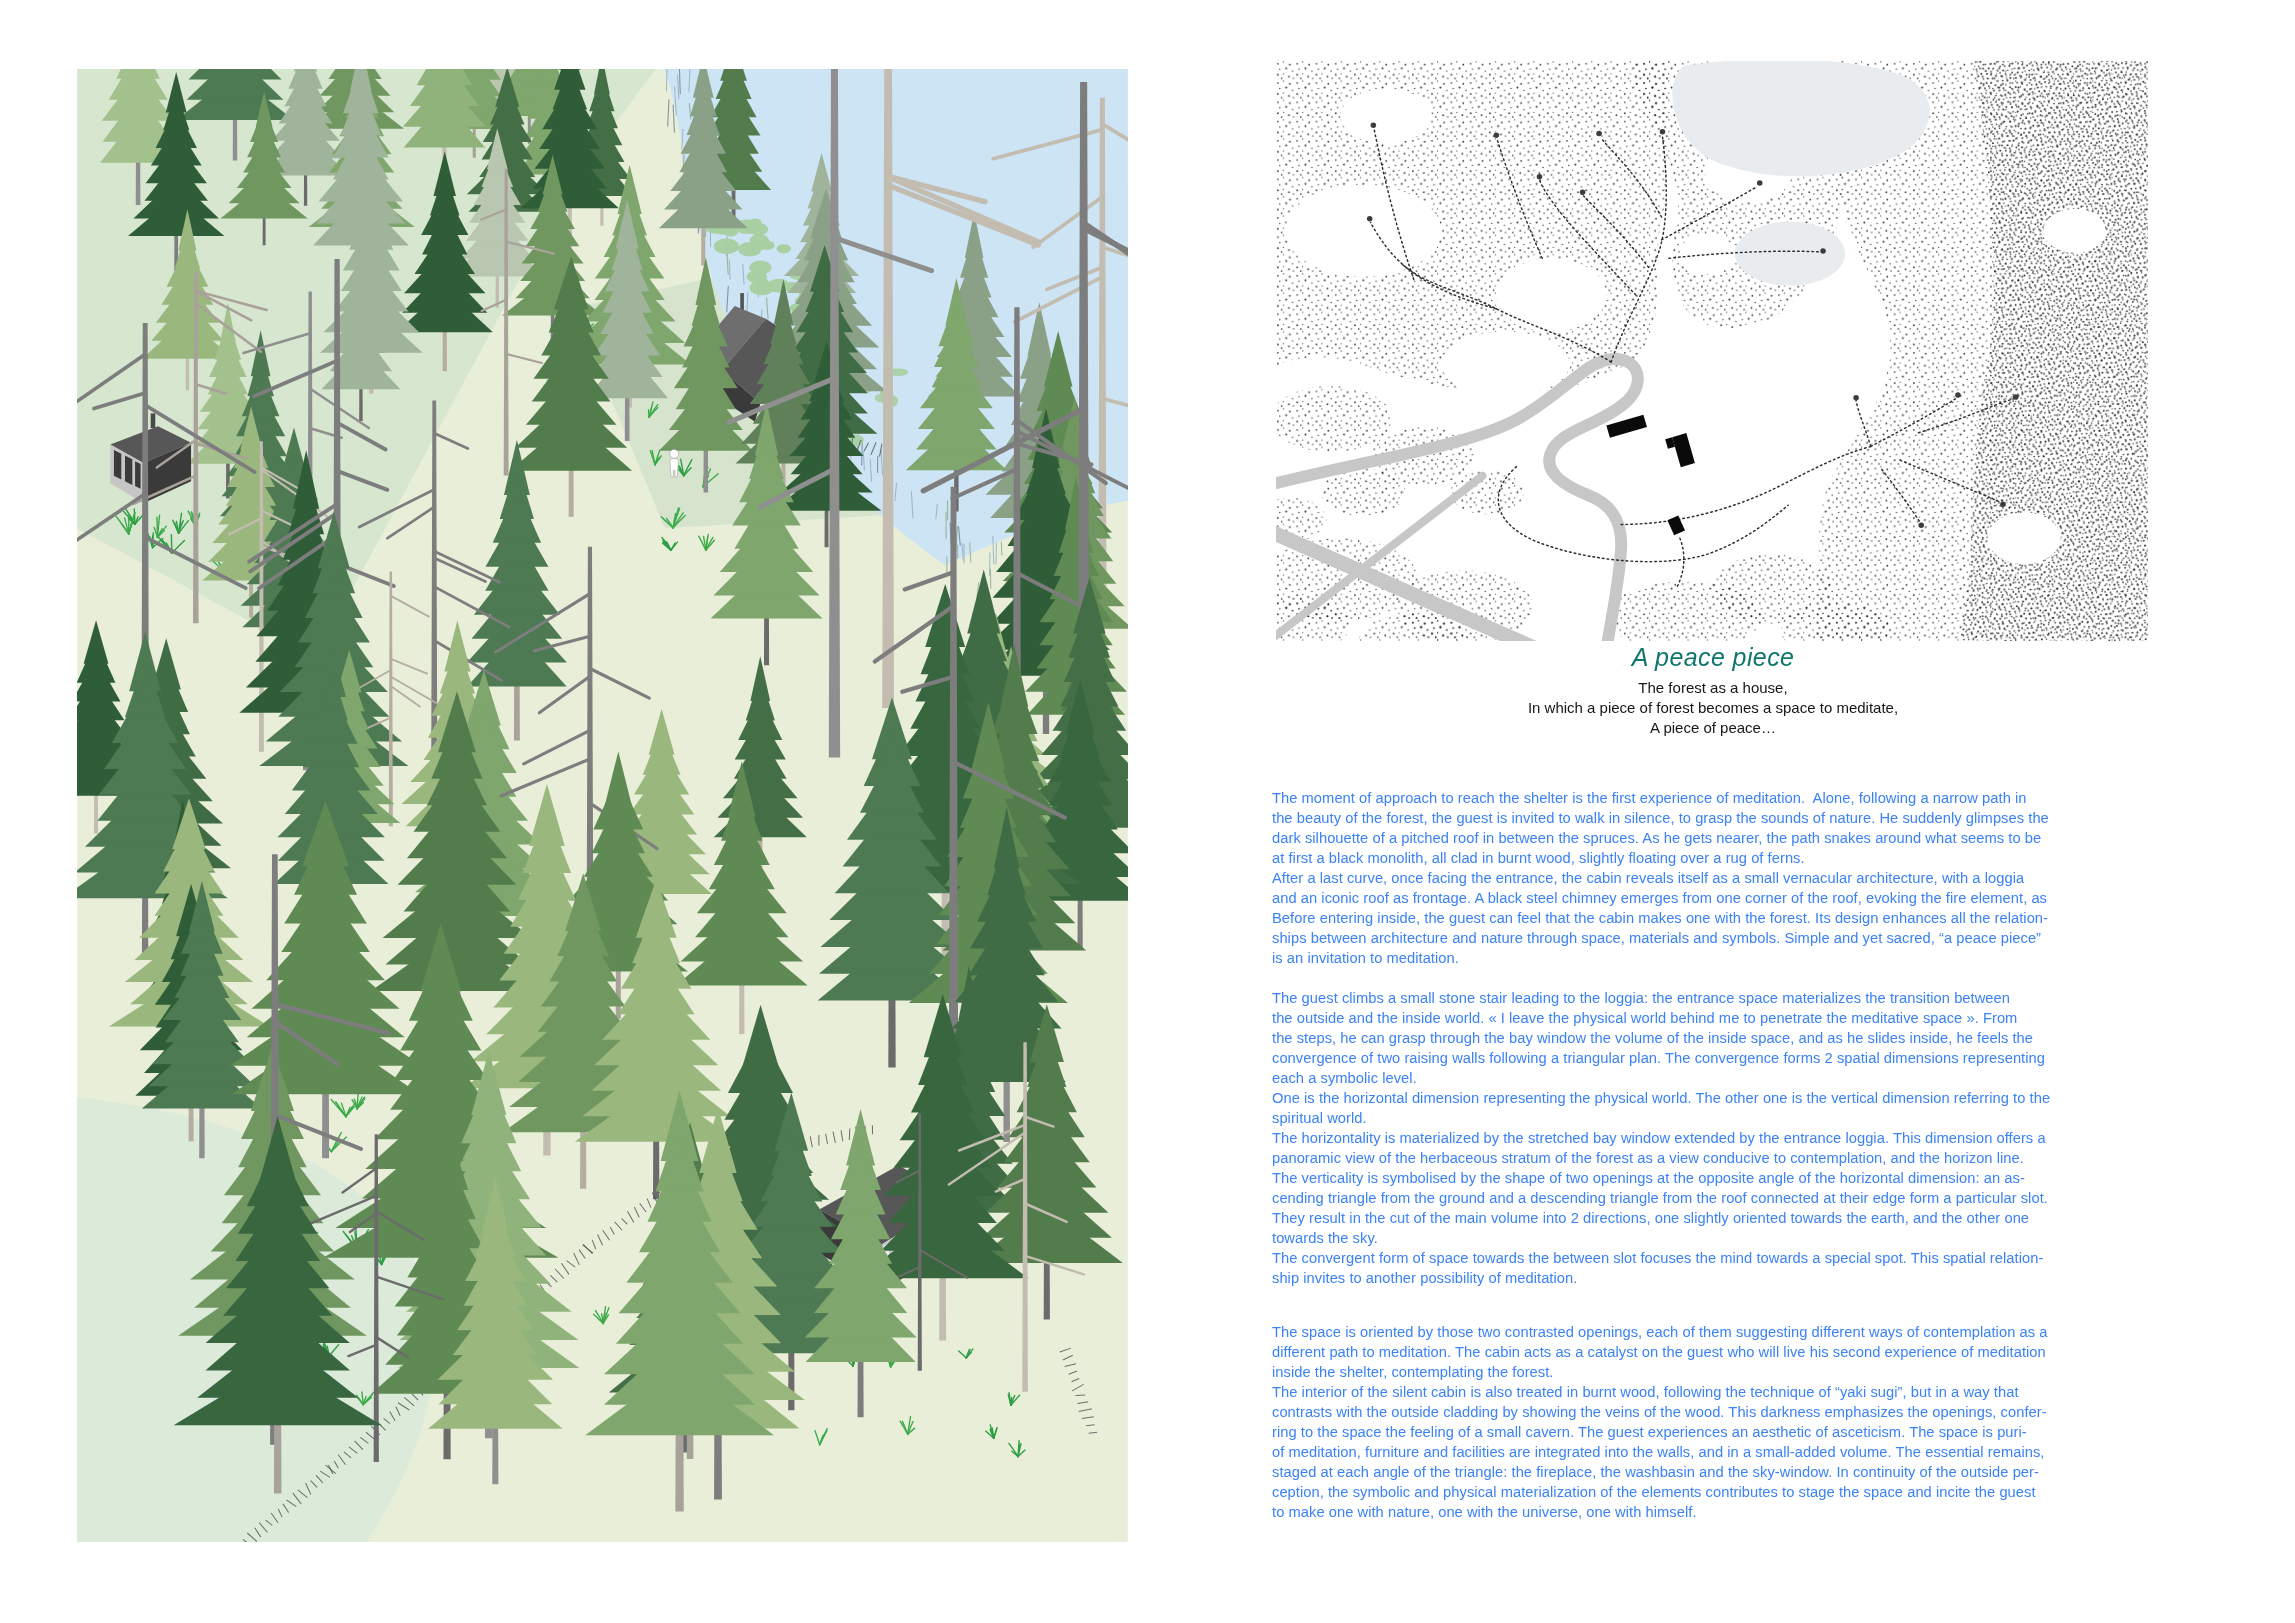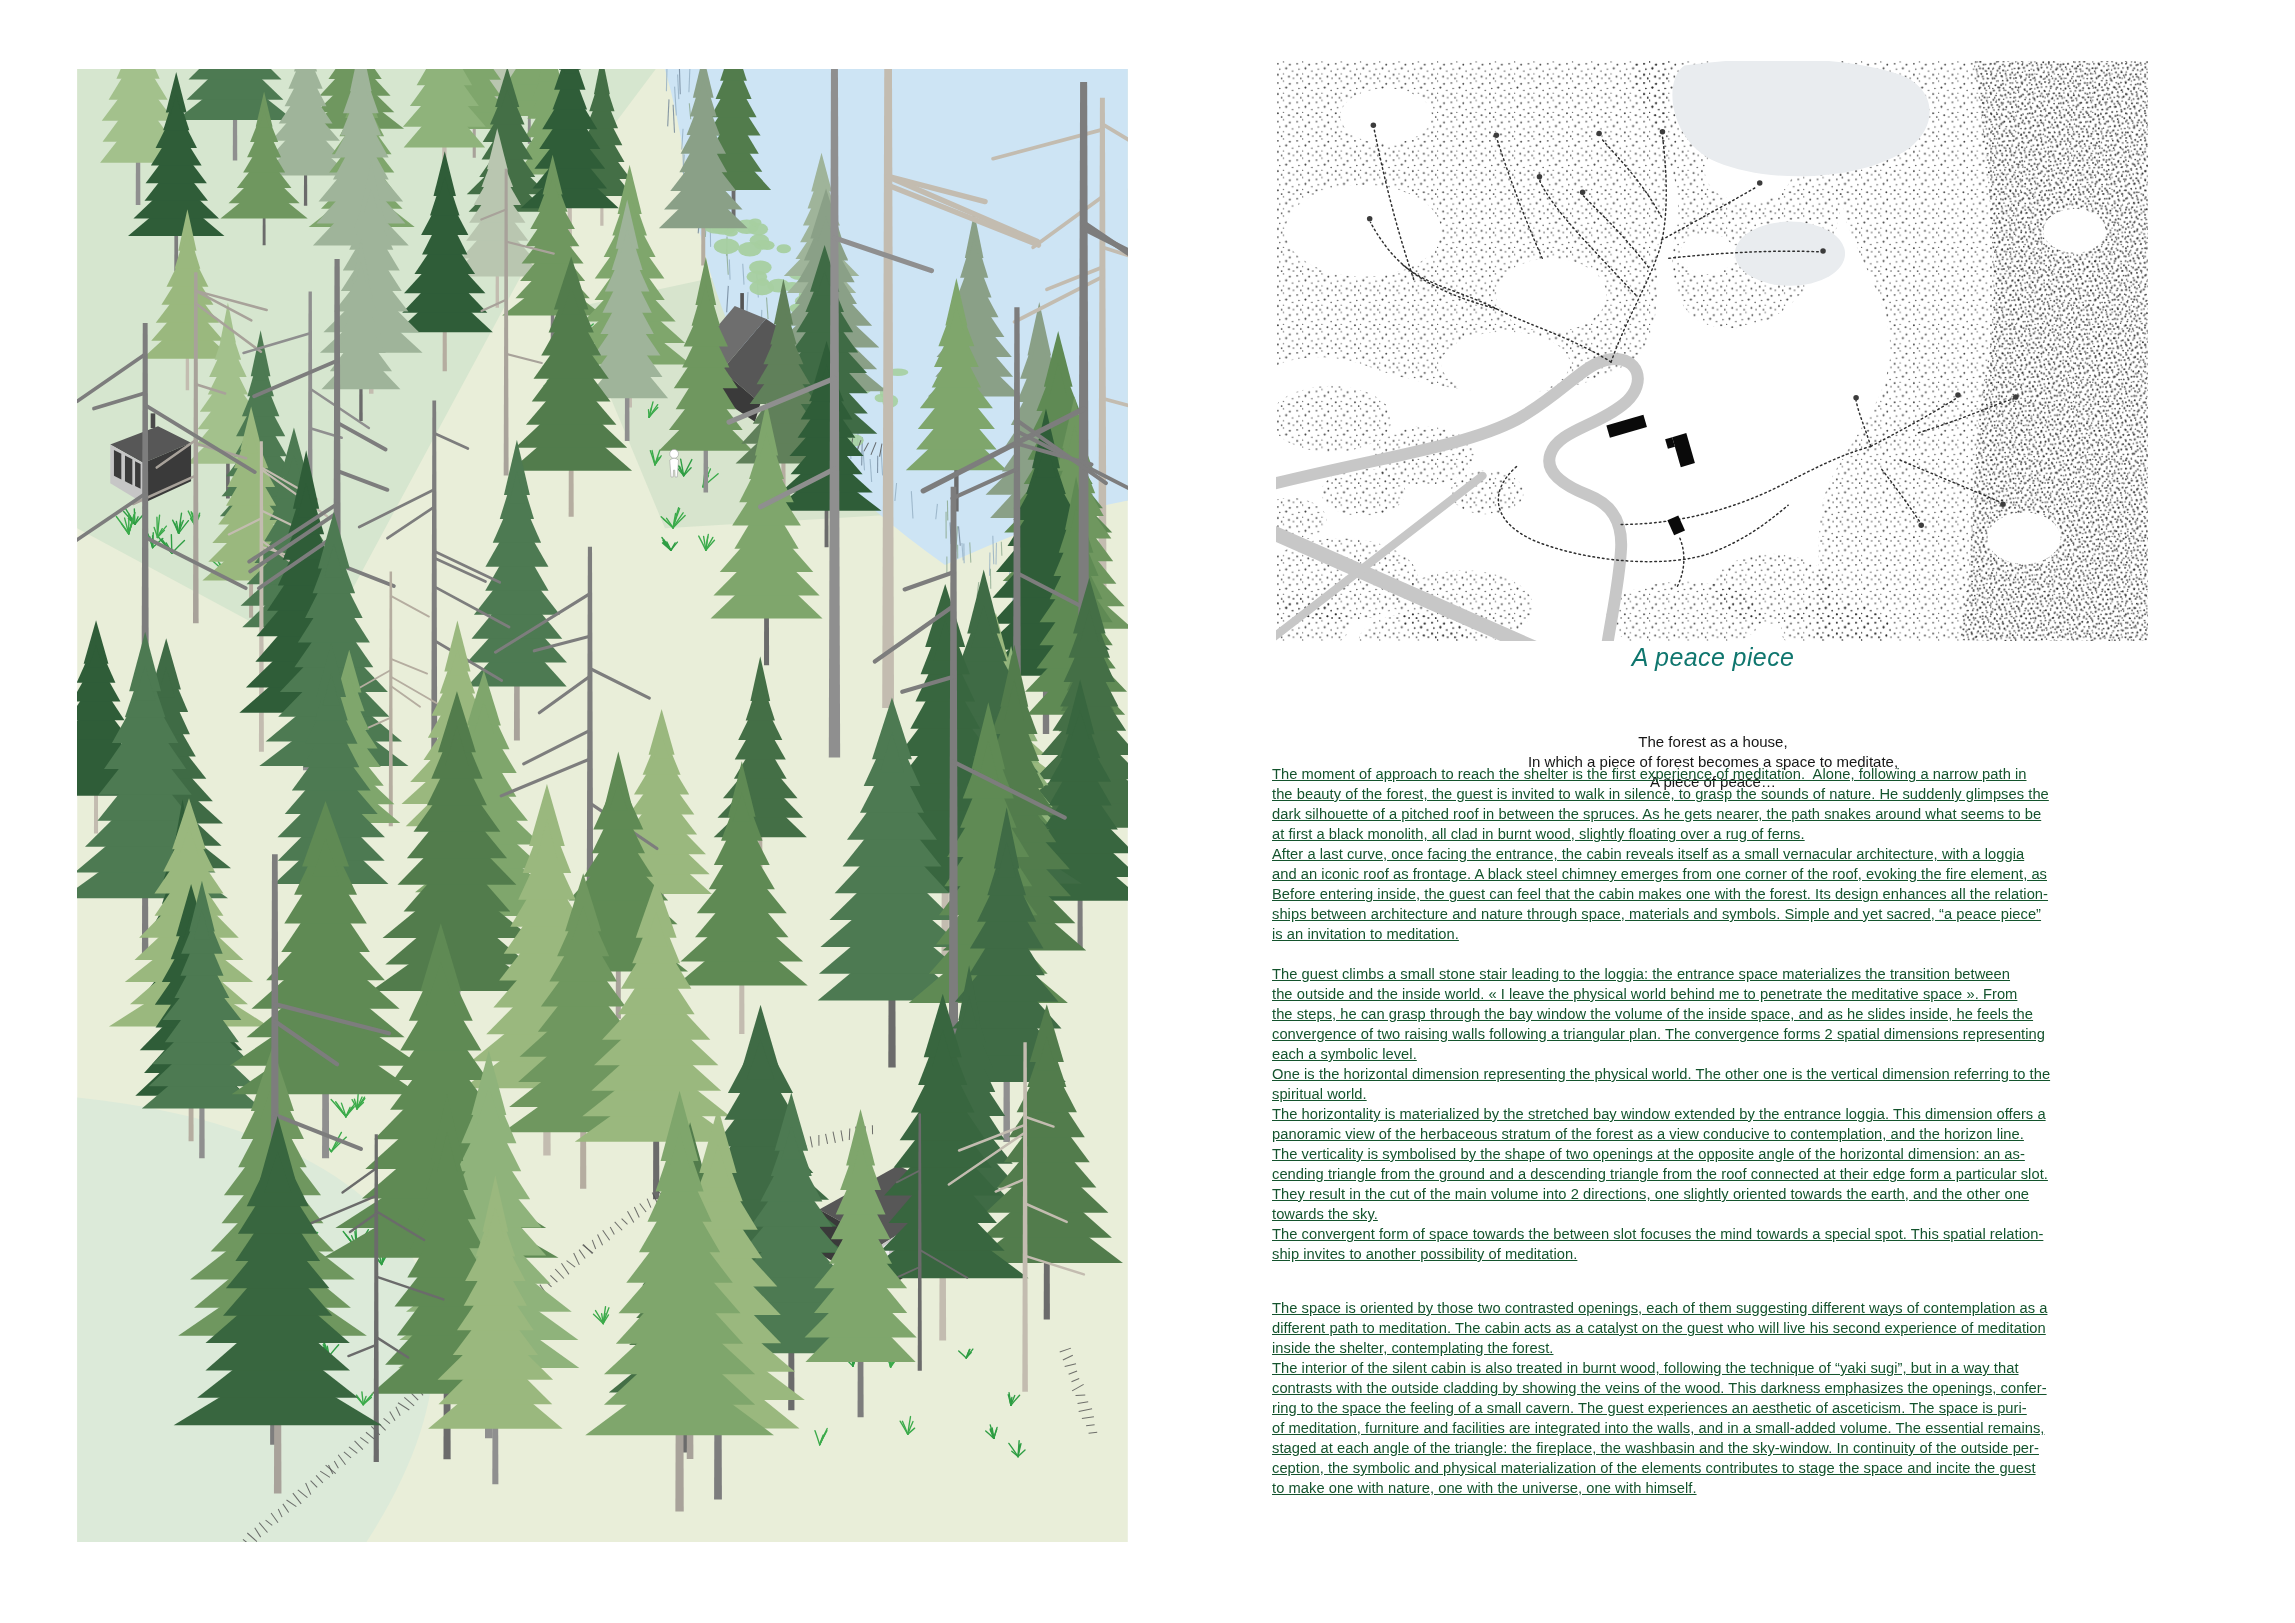--- a/index.html
+++ b/index.html
@@ -2,24 +2,24 @@
 <html style="font-size:14.7px"><head>
 <meta charset="utf-8">
 <style>
   html,body{margin:0;padding:0;background:#ffffff;}
   .board{position:relative;width:2296px;height:1624px;background:#ffffff;overflow:hidden;
          font-family:"Liberation Sans",sans-serif;}
   .forest{position:absolute;left:77px;top:69px;width:1051px;height:1473px;display:block;}
   .map{position:absolute;left:1276px;top:61px;width:872px;height:580px;display:block;}
   .title{position:absolute;left:1272px;top:643px;width:882px;margin:0;text-align:center;
          font-size:25px;font-style:italic;font-weight:400;color:#0f766e;letter-spacing:0.4px;}
-  .epigraph{position:absolute;left:1272px;top:732px;width:882px;text-align:center;
+  .epigraph{position:absolute;left:1272px;top:678px;width:882px;text-align:center;
             font-size:15px;line-height:20px;color:#161616;}
-  .bodycol{position:absolute;left:1272px;top:764px;width:1010px;font-size:14.7px;
-           line-height:20px;color:#14532d;letter-spacing:0.05px;text-decoration:underline;}
+  .bodycol{position:absolute;left:1272px;top:788px;width:1010px;font-size:14.7px;
+           line-height:20px;color:#3b82f6;letter-spacing:0.05px;}
   .para{margin:0;}
   .ln{white-space:pre;height:20px;}
 </style>
 </head>
 <body>
 
 <div class="board">
   <svg id="forest" class="forest" viewBox="0 0 1144 1604">
       <rect x="0" y="0" width="1144" height="1604" fill="#e9eed9"></rect>
       <polygon points="0,0 630,0 540,120 260,640 0,500" fill="#d4e4cd" opacity=".9"></polygon>

